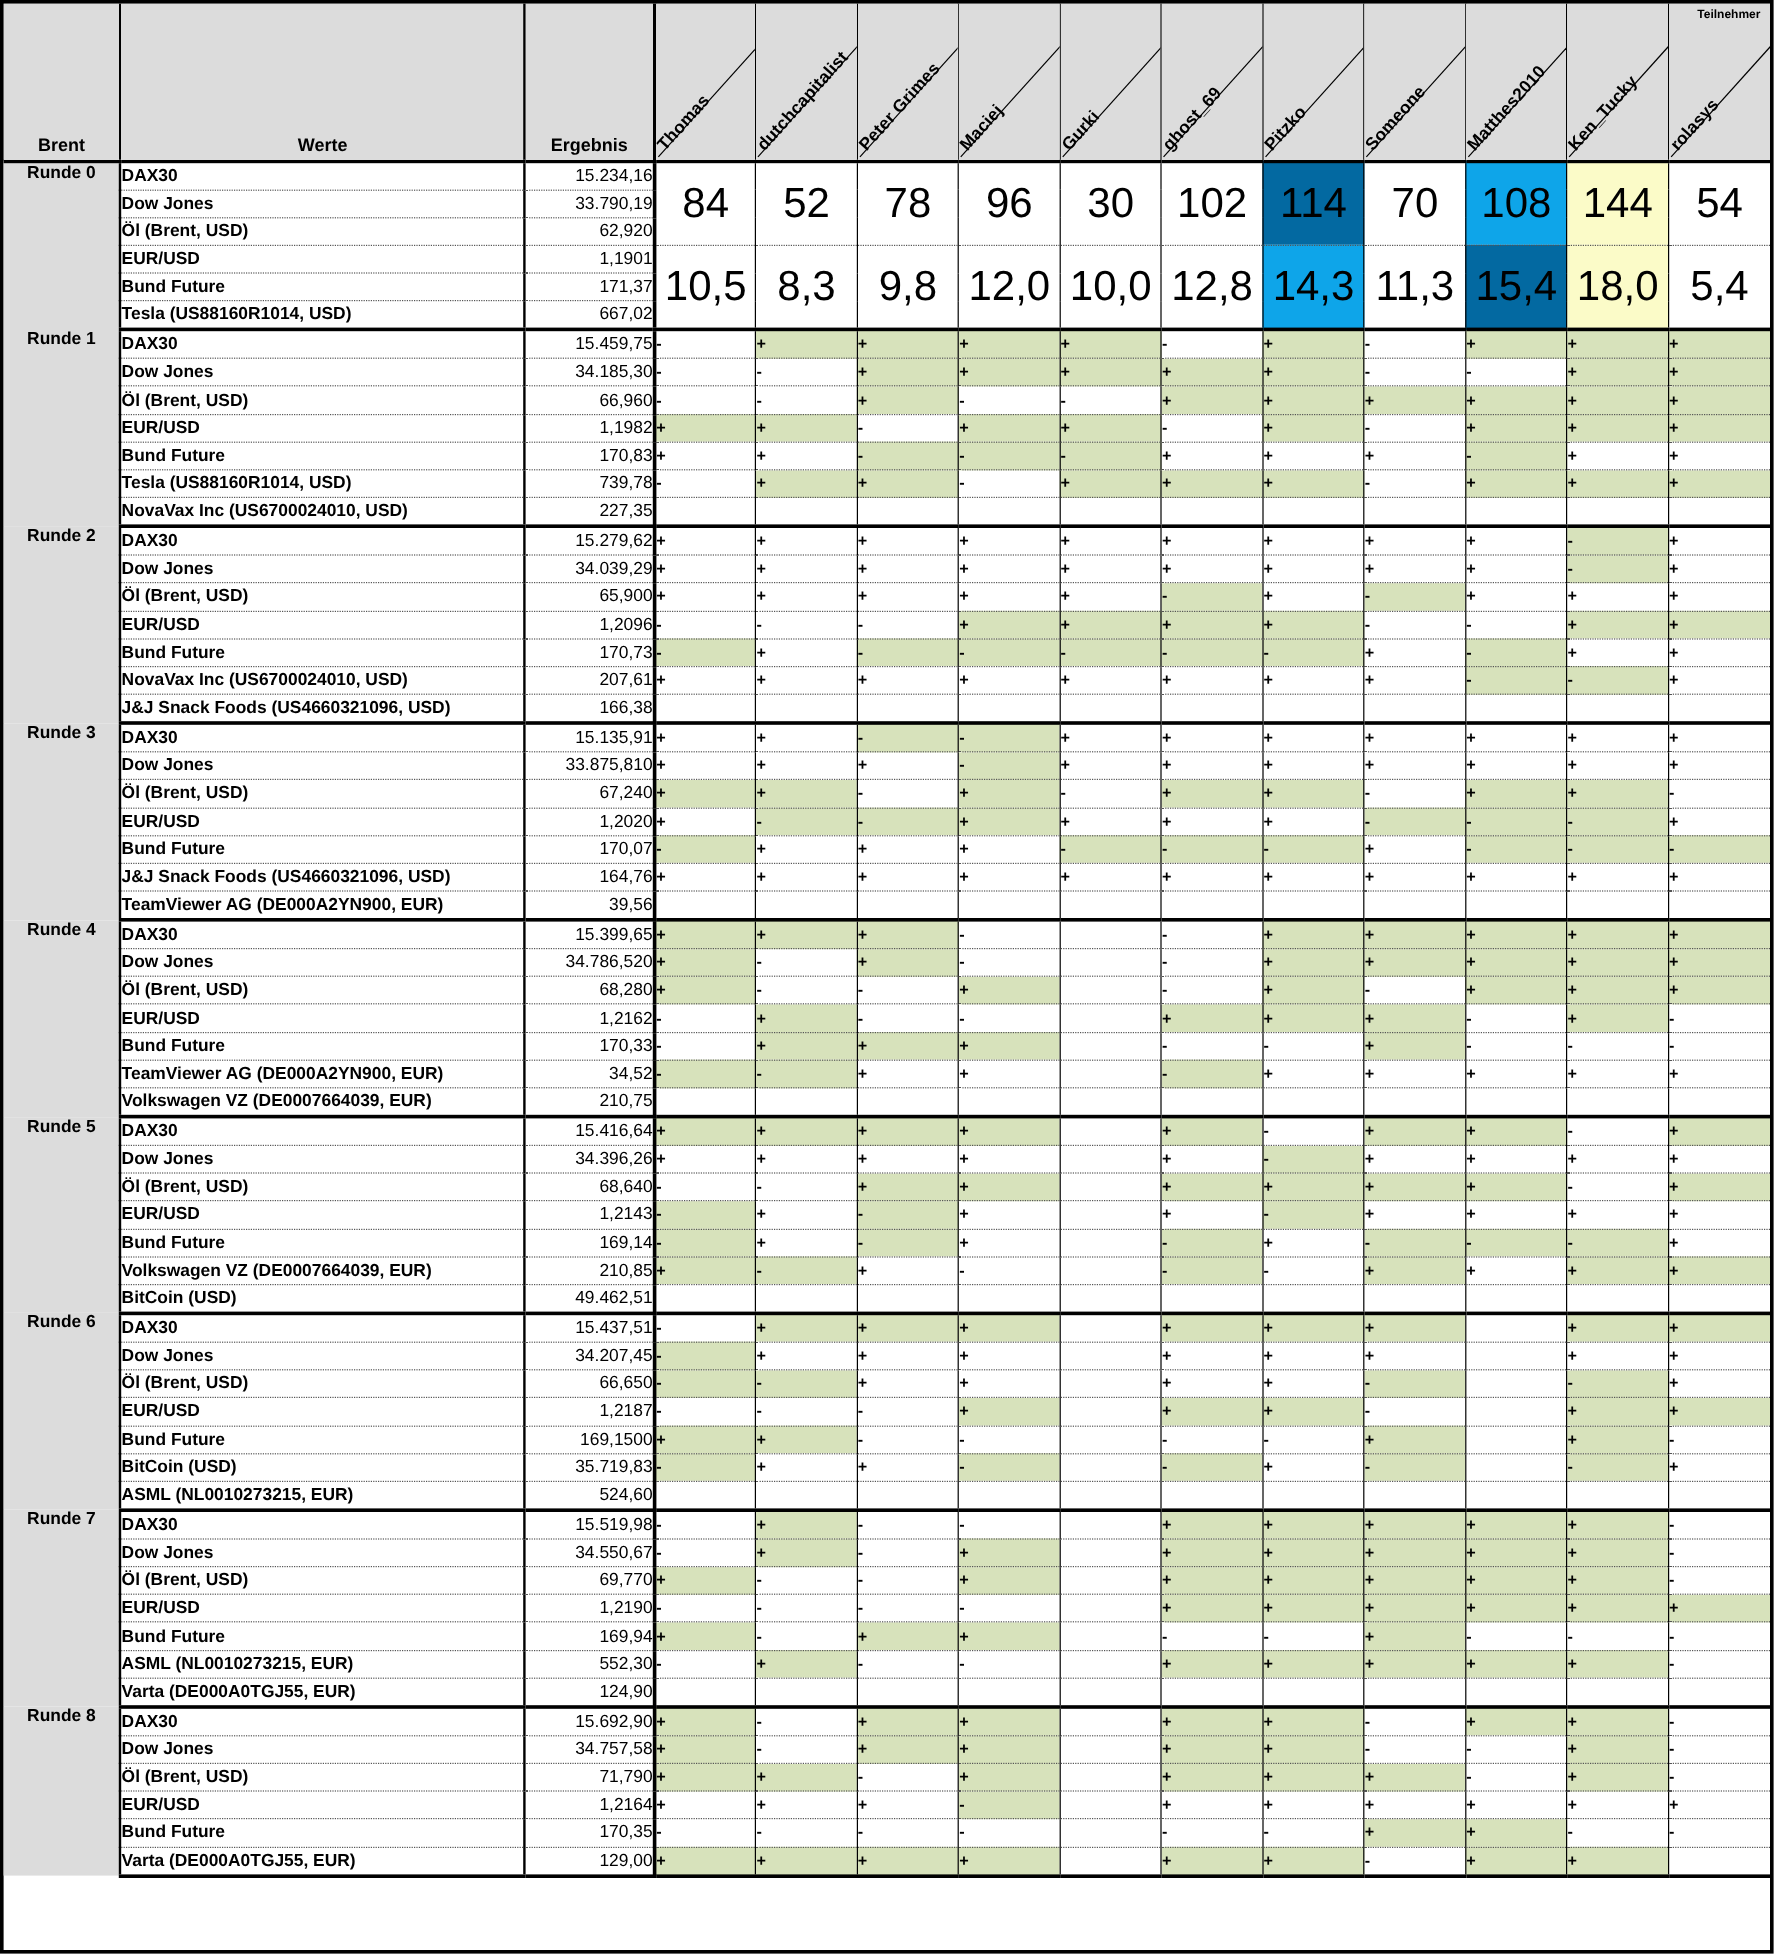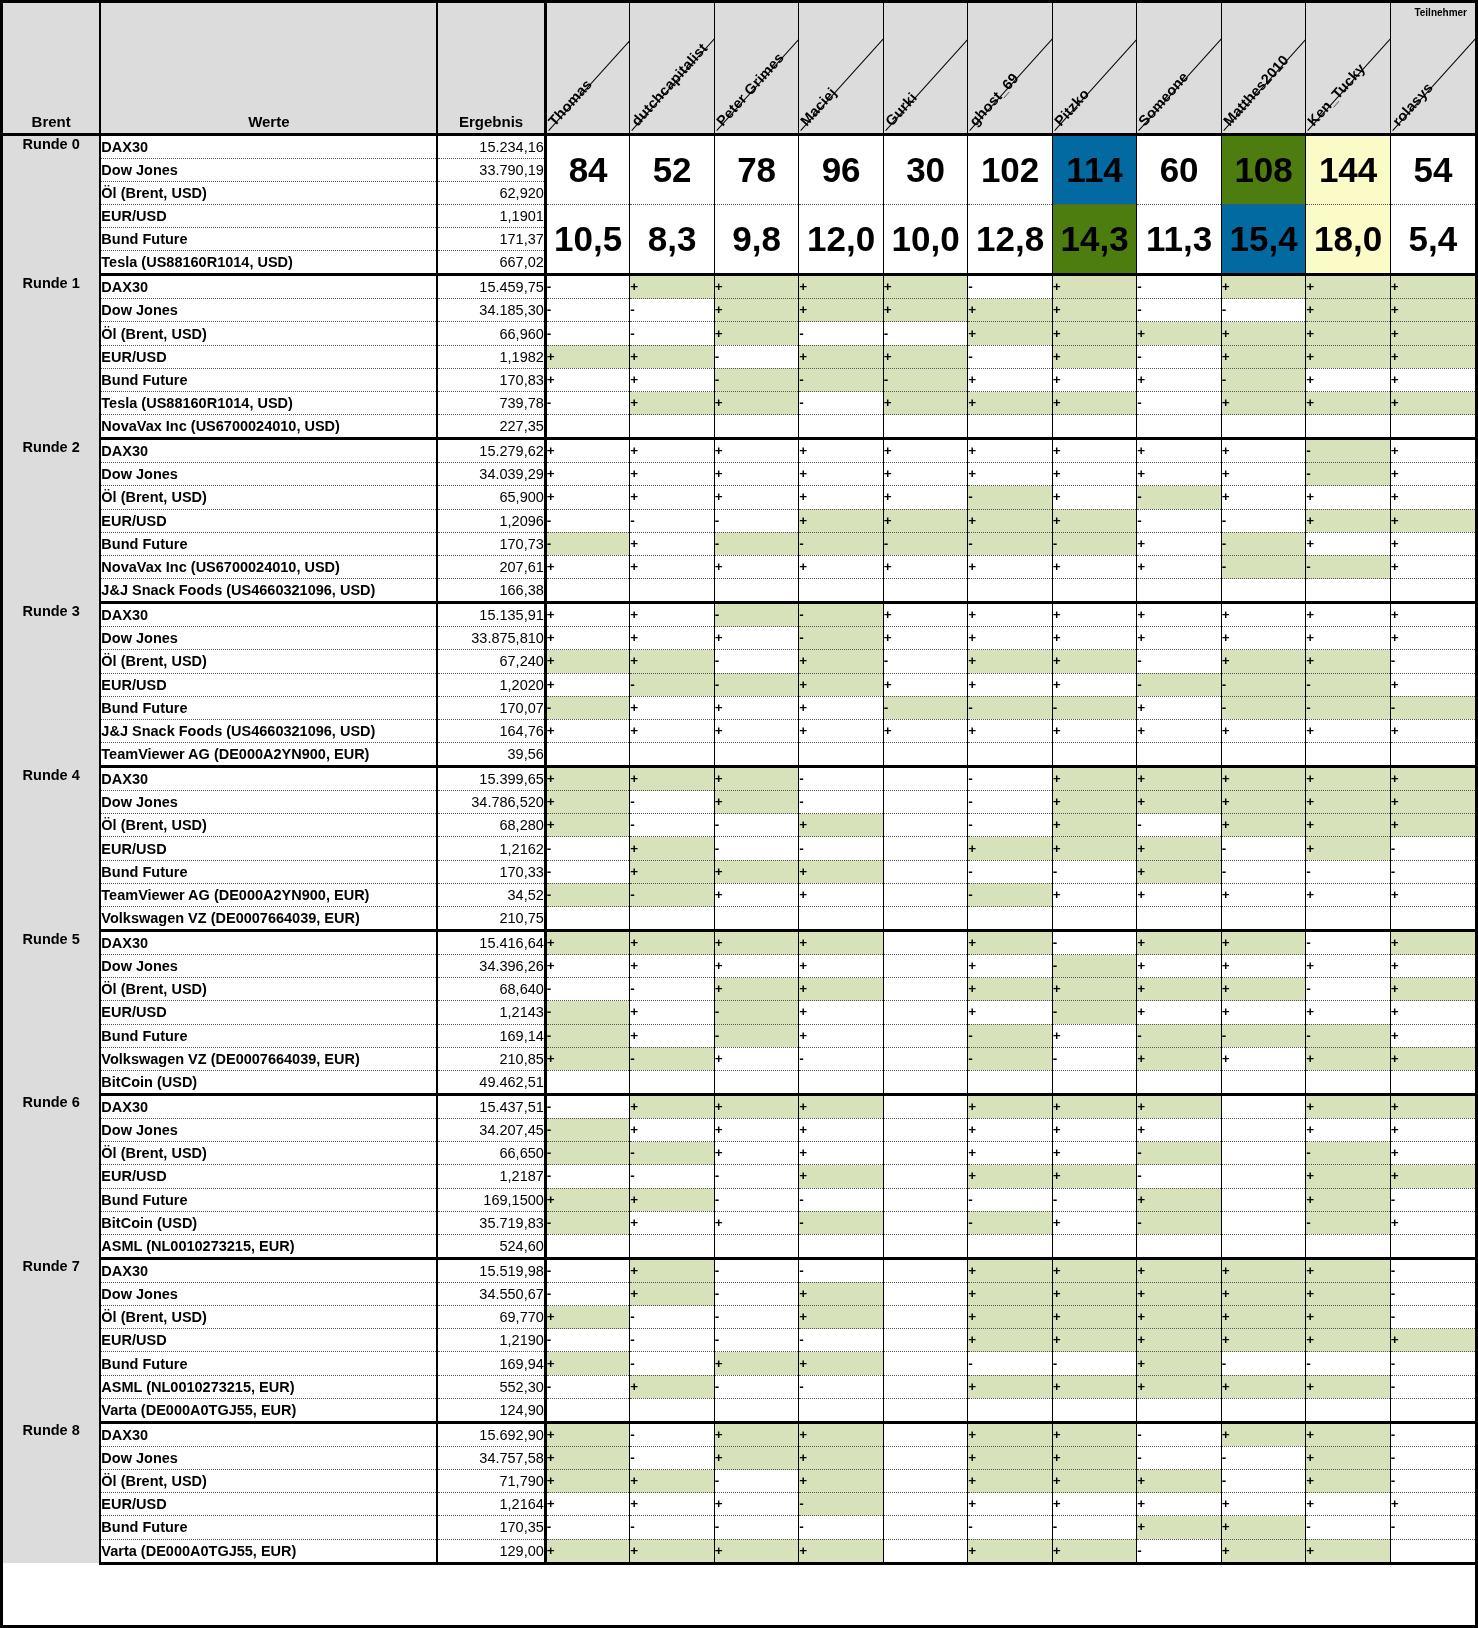--- a/index.html
+++ b/index.html
@@ -119,29 +119,29 @@
   td.vote.last { border-right:none; }
   td.vote.hit { background:#d7e2bb; }
 
   tr.round-last td { border-bottom:3px solid #000; }
 
   
   td.bignum {
     border-right:1px solid #000;
     text-align:center;
     font-size:35px;
-    font-weight:bold;
+    font-weight:normal;
     color:#000;
     vertical-align:middle;
   }
   td.bignum.last { border-right:none; }
   td.bignum.rowtop { border-bottom:1px dotted #555; }
   td.bignum.rowbot { border-bottom:3px solid #000;margin-left:12px; }
   td.bignum.hl-gray { background:#0369a1; }
-  td.bignum.hl-peach { background:#4d7c0f; }
+  td.bignum.hl-peach { background:#0ea5e9; }
   td.bignum.hl-yellow { background:#fbfbc8; }
 </style>
 </head>
 <body>
 
 <div id="sheet">
   <table class="grid">
     <colgroup>
       <col style="width:91px">
       <col style="width:315px">
@@ -243,21 +243,21 @@
           <td class="runde" rowspan="6">Runde 0</td>
           <td class="werte">DAX30</td>
           <td class="erg">15.234,16</td>
           <td class="bignum rowtop " rowspan="3">84</td>
           <td class="bignum rowtop " rowspan="3">52</td>
           <td class="bignum rowtop " rowspan="3">78</td>
           <td class="bignum rowtop " rowspan="3">96</td>
           <td class="bignum rowtop " rowspan="3">30</td>
           <td class="bignum rowtop " rowspan="3">102</td>
           <td class="bignum rowtop hl-gray" rowspan="3">114</td>
-          <td class="bignum rowtop " rowspan="3">60</td>
+          <td class="bignum rowtop " rowspan="3">70</td>
           <td class="bignum rowtop hl-peach" rowspan="3">108</td>
           <td class="bignum rowtop hl-yellow" rowspan="3">144</td>
           <td class="bignum rowtop last" rowspan="3">54</td>
         </tr>
         <tr>
           <td class="werte">Dow Jones</td>
           <td class="erg">33.790,19</td>
         </tr>
         <tr>
           <td class="werte">Öl (Brent, USD)</td>

